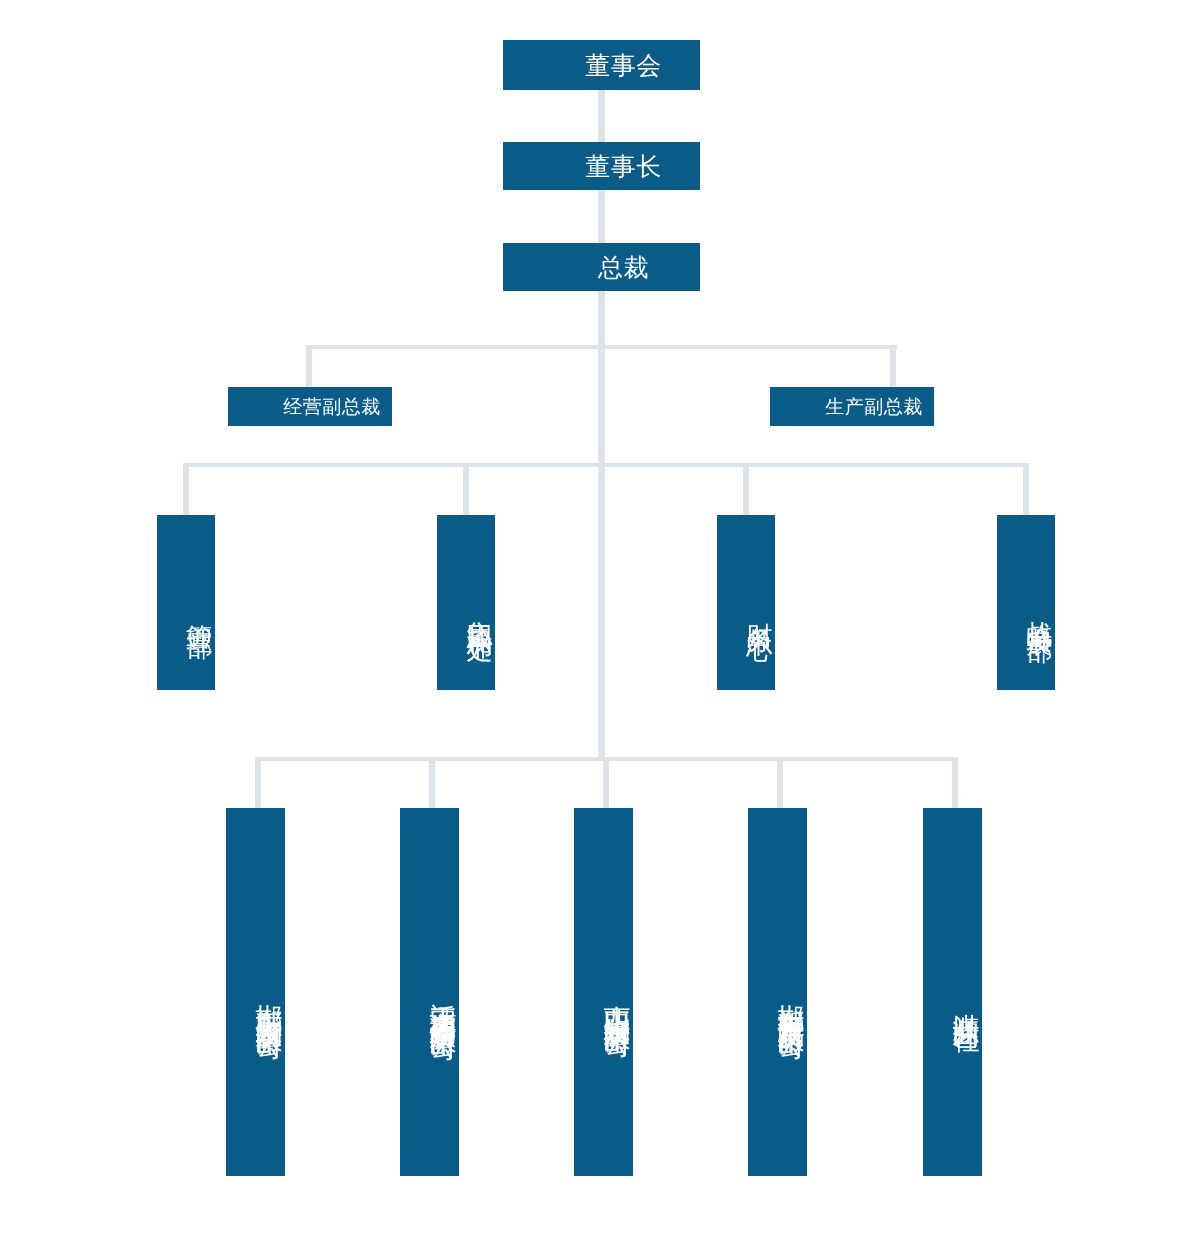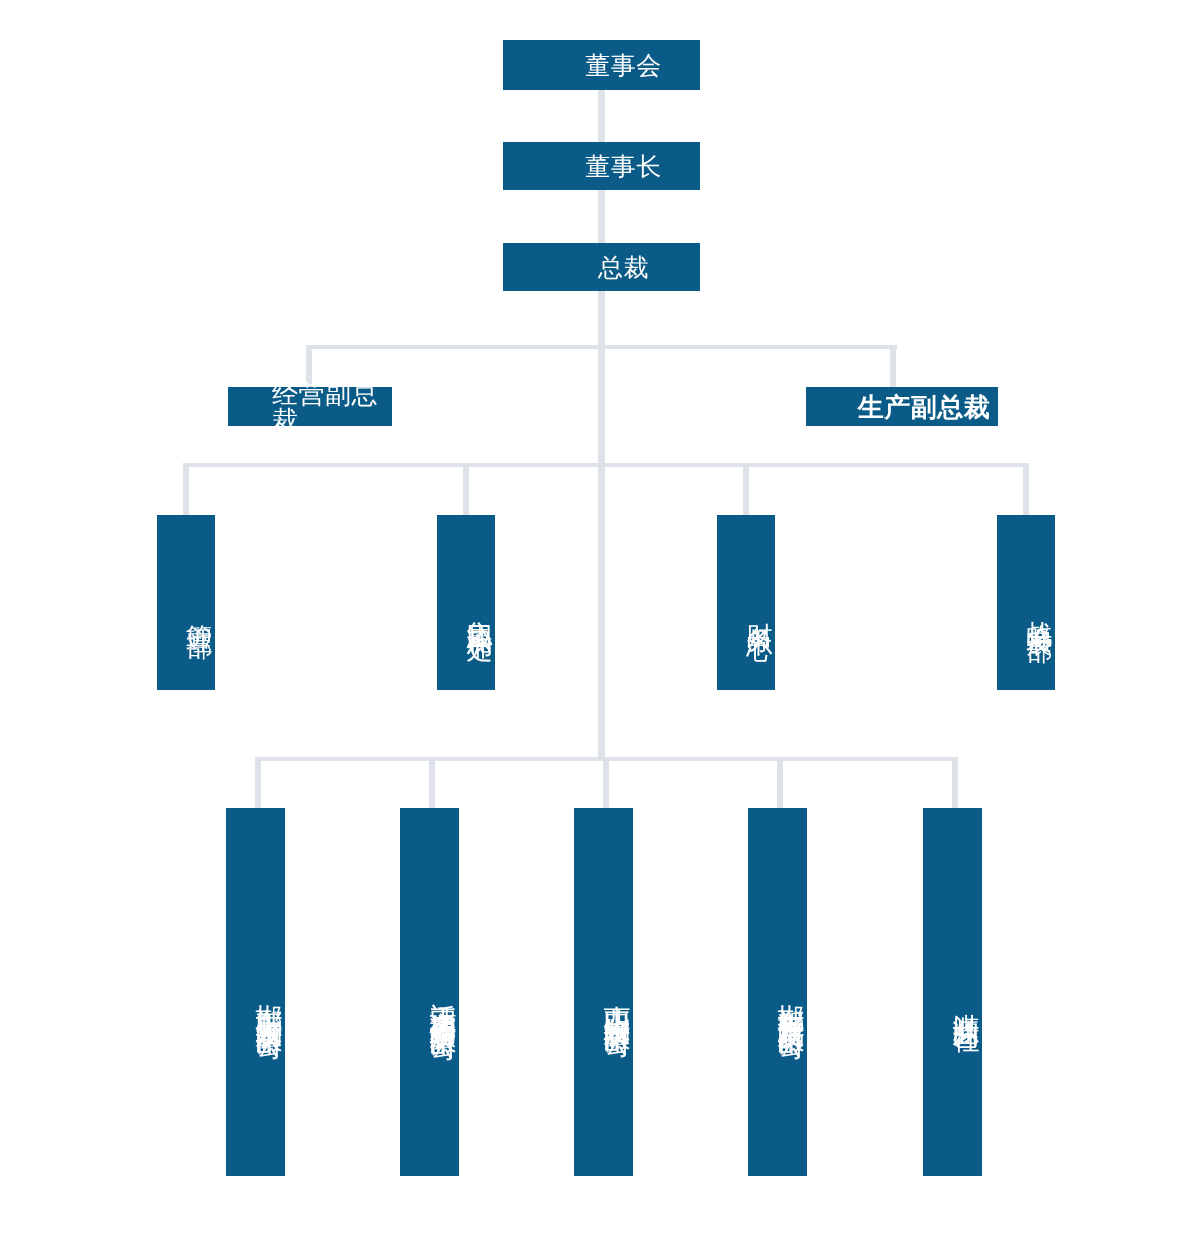--- a/index.html
+++ b/index.html
@@ -36,21 +36,21 @@
     letter-spacing: 0.5px;
   }
 
   
   .node.h {
     font-size: 25px;
     line-height: 1;
     padding-left: 44px;
   }
   .node.h.small {
-    font-size: 26px;
+    font-size: 19px;
   }
 
   
   .node.v {
     writing-mode: vertical-rl;
     text-orientation: upright;
     align-items: flex-start;
     justify-content: center;
     padding-top: 14px;
     font-size: 26px;
@@ -96,21 +96,21 @@
   <div class="line" style="left:952px; top:757px; width:6px; height:51px;"></div>
 
   <div class="node h" style="left:503px; top:40px; width:197px; height:50px;">董事会</div>
 
   <div class="node h" style="left:503px; top:243px; width:197px; height:48px;">总裁</div>
 
   <div class="node h" style="left:503px; top:142px; width:197px; height:48px;">董事长</div>
 
   <div class="node h small" style="left:228px; top:387px; width:164px; height:39px;">经营副总裁</div>
 
-  <div class="node h small" style="left:806px; top:387px; width:192px; height:39px;font-weight:bold;">生产副总裁</div>
+  <div class="node h small" style="left:770px; top:387px; width:164px; height:39px;">生产副总裁</div>
 
   <div class="node v" style="left:157px; top:515px; width:58px; height:175px;">管理部</div>
 
   <div class="node v" style="left:437px; top:515px; width:58px; height:175px;">集团秘书处</div>
 
   <div class="node v" style="left:717px; top:515px; width:58px; height:175px;">财务中心</div>
 
   <div class="node v" style="left:997px; top:515px; width:58px; height:175px;">战略发展部</div>
 
   <div class="node v sub" style="left:226px; top:808px; width:59px; height:368px;">邯郸市正大制管有限公司</div>

